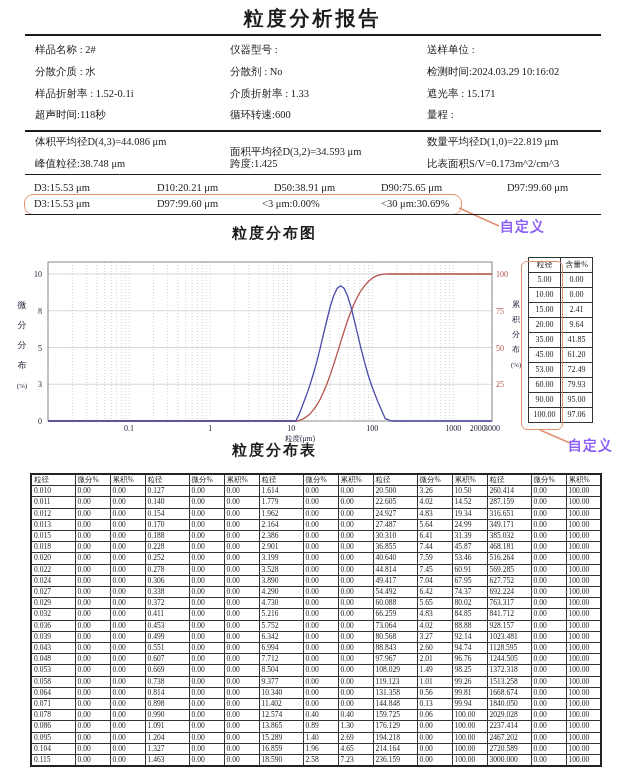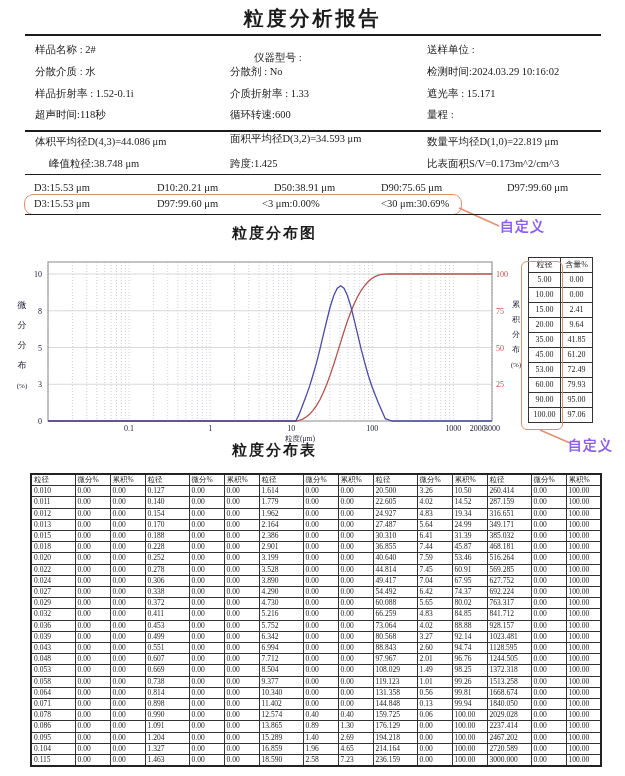--- a/index.html
+++ b/index.html
@@ -31,40 +31,40 @@
 </head>
 <body>
 
 <div class="page">
 
   <div class="report-title">粒度分析报告</div>
   <div class="hline" style="top:34px;height:1.6px;"></div>
 
   <div id="info-grid">
       <div class="cell" style="left: 35px; top: 43px;">样品名称 : 2#</div>
-      <div class="cell" style="left: 230px; top: 51px; margin-left: 24px;">仪器型号 :</div>
+      <div class="cell" style="left: 230px; top: 43px;">仪器型号 :</div>
       <div class="cell" style="left: 427px; top: 43px;">送样单位 :</div>
       <div class="cell" style="left: 35px; top: 65px;">分散介质 : 水</div>
       <div class="cell" style="left: 230px; top: 65px;">分散剂 : No</div>
       <div class="cell" style="left: 427px; top: 65px;">检测时间:2024.03.29 10:16:02</div>
       <div class="cell" style="left: 35px; top: 87px;">样品折射率 : 1.52-0.1i</div>
       <div class="cell" style="left: 230px; top: 87px;">介质折射率 : 1.33</div>
       <div class="cell" style="left: 427px; top: 87px;">遮光率 : 15.171</div>
       <div class="cell" style="left: 35px; top: 108px;">超声时间:118秒</div>
       <div class="cell" style="left: 230px; top: 108px;">循环转速:600</div>
       <div class="cell" style="left: 427px; top: 108px;">量程 :</div>
     </div>
 
   <div class="hline" style="top:130px;height:2px;"></div>
 
   <div id="means-grid">
       <div class="cell" style="left: 35px; top: 135px;">体积平均径D(4,3)=44.086 μm</div>
-      <div class="cell" style="left: 230px; top: 132px;">面积平均径D(3,2)=34.593 μm</div>
+      <div class="cell" style="left: 230px; top: 145px;">面积平均径D(3,2)=34.593 μm</div>
       <div class="cell" style="left: 427px; top: 135px;">数量平均径D(1,0)=22.819 μm</div>
-      <div class="cell" style="left: 49px; top: 157px;">峰值粒径:38.748 μm</div>
+      <div class="cell" style="left: 35px; top: 157px;">峰值粒径:38.748 μm</div>
       <div class="cell" style="left: 230px; top: 157px;">跨度:1.425</div>
       <div class="cell" style="left: 427px; top: 157px;">比表面积S/V=0.173m^2/cm^3</div>
     </div>
 
   <div class="hline" style="top:174px;height:1.2px;"></div>
 
   <div id="d-row">
       <div class="cell" style="left: 34px; top: 182px;">D3:15.53 μm</div>
       <div class="cell" style="left: 157px; top: 182px;">D10:20.21 μm</div>
       <div class="cell" style="left: 262px; top: 182px; margin-left: 12px;">D50:38.91 μm</div>

